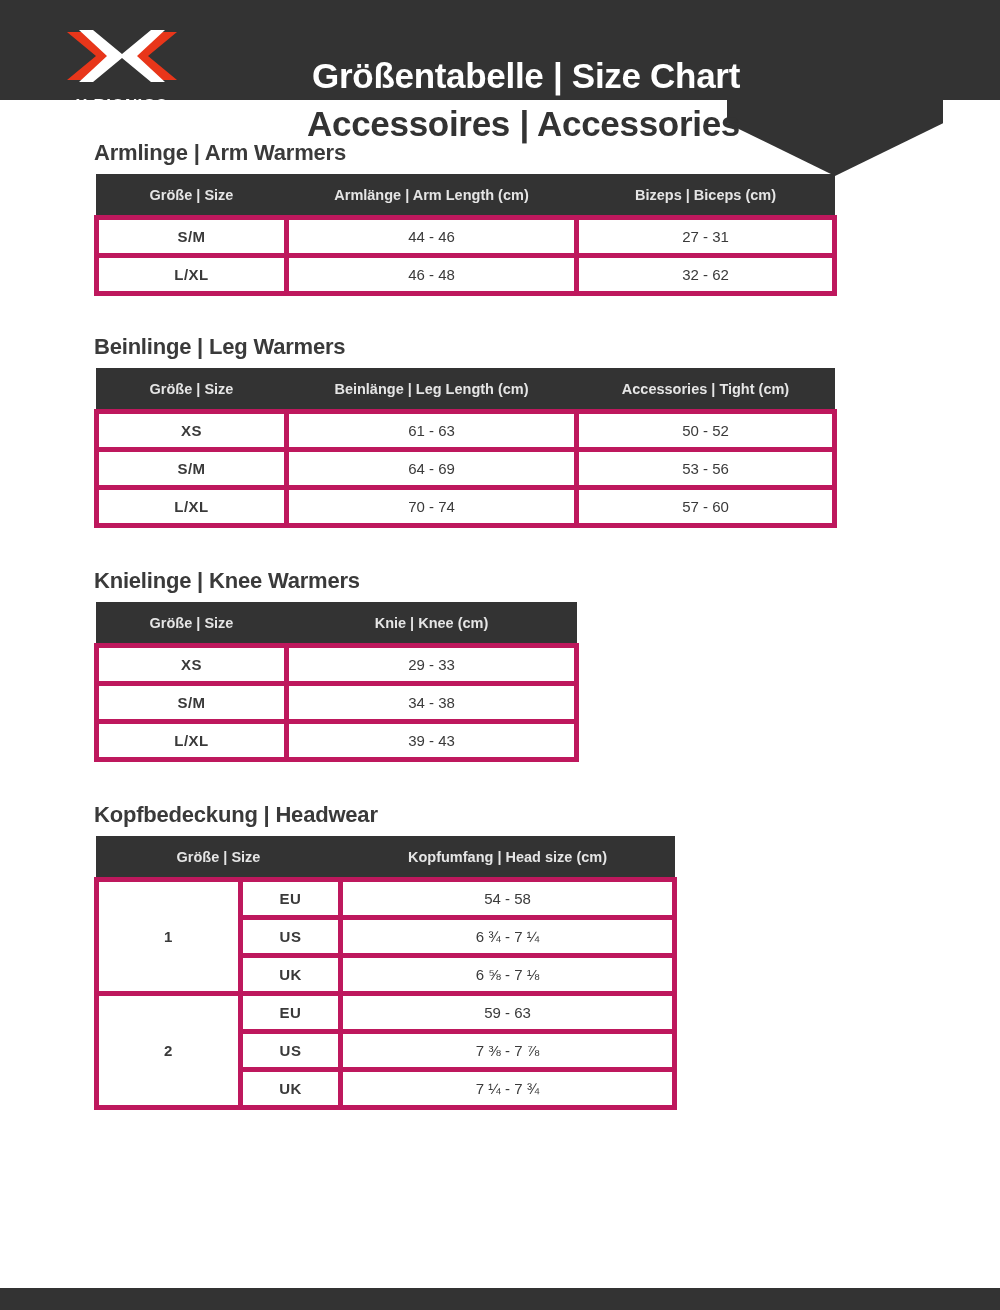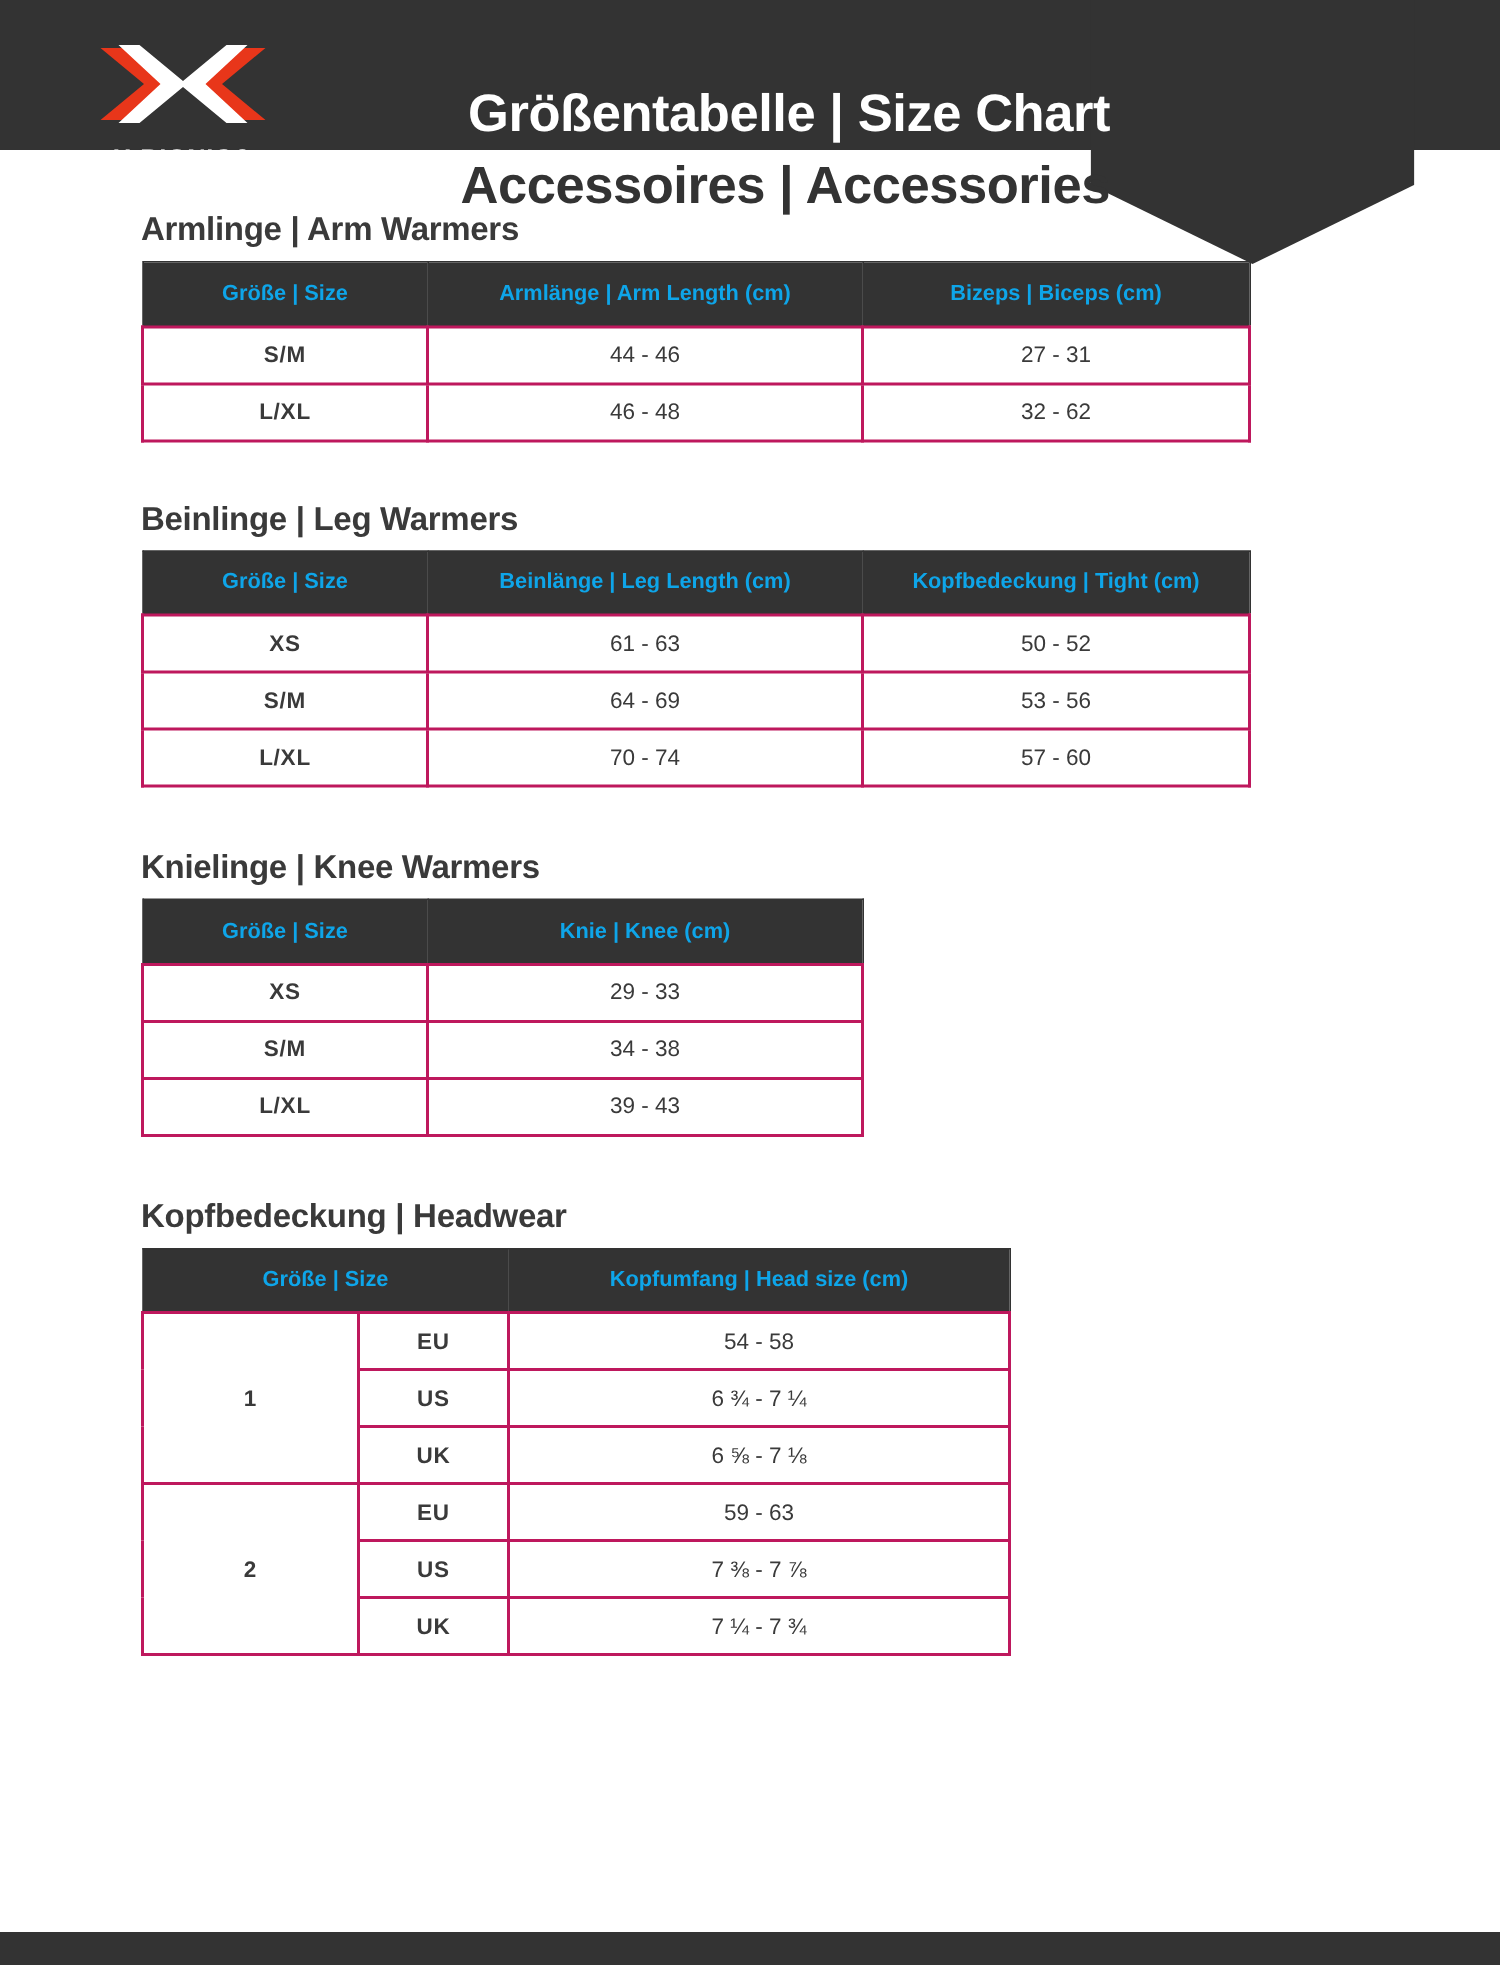--- a/index.html
+++ b/index.html
@@ -102,29 +102,29 @@
     margin: 0 0 8px 94px;
     letter-spacing: -0.2px;
   }
   table {
     border-collapse: collapse;
     margin-left: 94px;
     table-layout: fixed;
   }
   th {
     background: #333333;
-    color: #0ea5e9;
+    color: #e5e5e5;
     font-size: 14.5px;
     font-weight: bold;
     height: 43px;
     border: 1px solid #333333;
     padding: 0 4px;
   }
   td {
-    border: 2px solid #be185d;
+    border: 5px solid #be185d;
     height: 38px;
     text-align: center;
     font-size: 15px;
     color: #3a3a3a;
     padding: 0 4px;
     background: #ffffff;
   }
   td.size-cell {
     font-weight: bold;
     font-size: 15px;
@@ -220,21 +220,21 @@
     <table class="t3">
       <colgroup>
           <col class="c1">
           <col class="c2">
           <col class="c3">
         </colgroup>
       <thead>
         <tr>
           <th>Größe | Size</th>
           <th>Beinlänge | Leg Length (cm)</th>
-          <th>Kopfbedeckung | Tight (cm)</th>
+          <th>Accessories | Tight (cm)</th>
         </tr>
       </thead>
       <tbody>
         <tr>
           <td class="size-cell">XS</td>
           <td>61 - 63</td>
           <td>50 - 52</td>
         </tr>
         <tr>
           <td class="size-cell">S/M</td>

